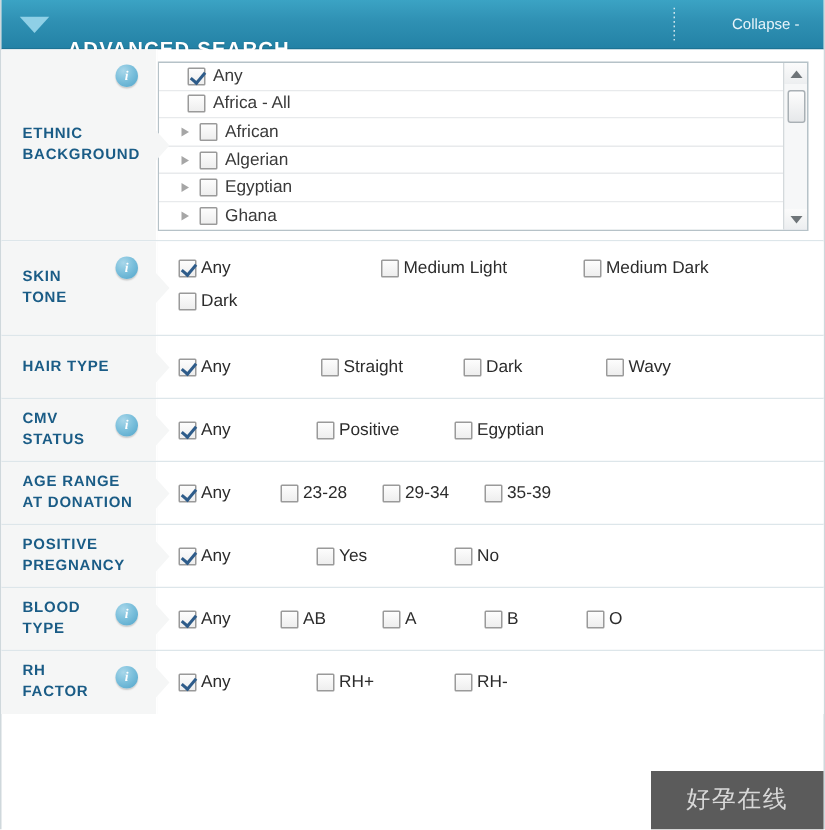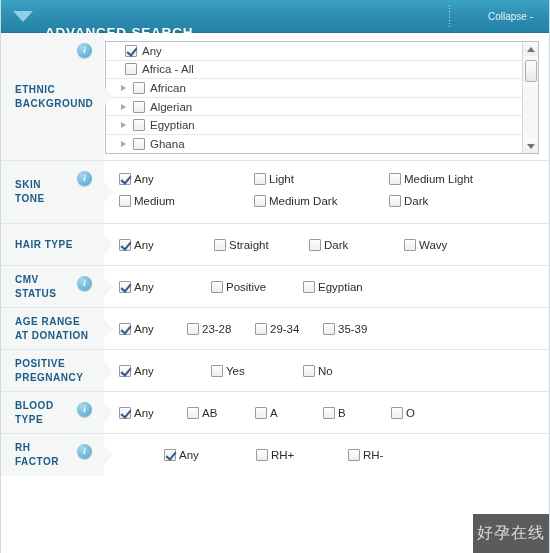--- a/index.html
+++ b/index.html
@@ -69,21 +69,21 @@
   }
 
   
   .row {
     display: flex;
     position: relative;
     border-bottom: 1px solid #dde6ea;
     background: #ffffff;
     min-height: 42px;
   }
-  .row:last-child { border-bottom: none; gap: 45px; }
+  .row:last-child { border-bottom: none; }
 
   .row-label {
     width: 104px;
     flex: 0 0 104px;
     background: #f5f6f6;
     position: relative;
     padding: 0 10px 0 14px;
     display: flex;
     align-items: center;
     border-right: 1px solid #ffffff;
@@ -268,21 +268,21 @@
     border-radius: 2px;
     z-index: 2;
     cursor: grab;
   }
 
   
   .watermark {
     position: absolute;
     right: 0px;
     bottom: 0px;
-    width: 76px;
+    width: 115px;
     height: 39px;
     background: #5b5b5b;
     color: #d8d8d8;
     font-size: 16px;
     letter-spacing: 1px;
     display: flex;
     align-items: center;
     justify-content: center;
     font-family: Liberation Mono, monospace;
     z-index: 10;
@@ -370,29 +370,21 @@
           <span class="notch"></span>
         </div>
         <div class="row-content">
           <div class="cb-grid cols-6 stack-rows">
             <label class="cb-item">
               <span class="cb checked"></span>
               <span>Any</span>
             </label>
             <label class="cb-item">
               <span class="cb"></span>
-              <span>Light</span>
-            </label>
-            <label class="cb-item">
-              <span class="cb"></span>
               <span>Medium Light</span>
-            </label>
-            <label class="cb-item">
-              <span class="cb"></span>
-              <span>Medium</span>
             </label>
             <label class="cb-item">
               <span class="cb"></span>
               <span>Medium Dark</span>
             </label>
             <label class="cb-item">
               <span class="cb"></span>
               <span>Dark</span>
             </label>
           </div>

